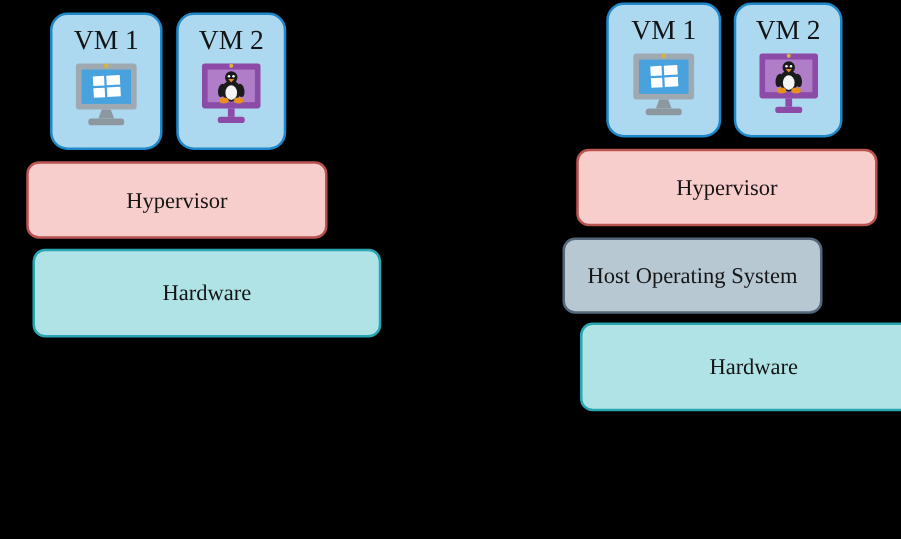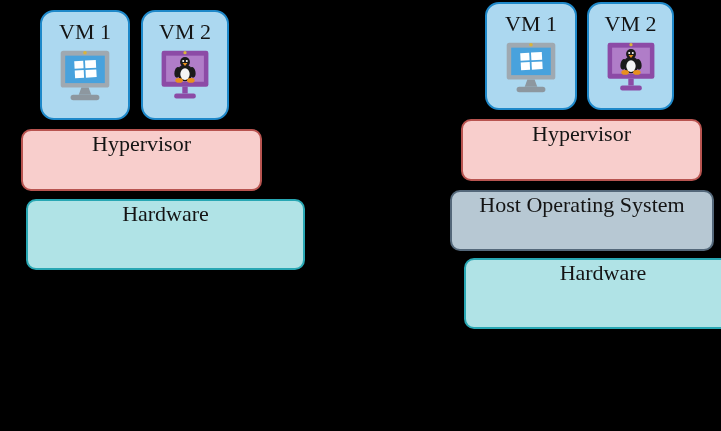--- a/index.html
+++ b/index.html
@@ -27,40 +27,40 @@
     line-height: 26px;
     margin-top: 7px;
     white-space: nowrap;
   }
   .vm-icon { width: 58px; height: 54px; margin-top: 3px; }
 
   .layer {
     border-radius: 10px;
     border: 2px solid;
     display: flex;
-    align-items: flex-start;
+    align-items: center;
     justify-content: center;
-    font-size: 22px;
+    font-size: 18px;
     white-space: nowrap;
   }
   .layer-hypervisor { background: #F8CECC; border-color: #B85450; }
   .layer-hostos     { background: #B7C8D3; border-color: #54687A; }
   .layer-hardware   { background: #B0E3E6; border-color: #28A7B3; margin-left: 24px; }
 
   
   #l-vm1 { left: 40px;  top: 10px;  width: 90px;  height: 110px; }
   #l-vm2 { left: 141px; top: 10px;  width: 88px;  height: 110px; }
   #l-hyp { left: 21px;  top: 129px; width: 241px; height: 62px; }
   #l-hw  { left: 2px;   top: 199px; width: 279px; height: 71px; }
 
   
   #r-vm1 { left: 485px; top: 2px;   width: 92px;  height: 108px; }
   #r-vm2 { left: 587px; top: 2px;   width: 87px;  height: 108px; }
   #r-hyp { left: 461px; top: 119px; width: 241px; height: 62px; }
-  #r-hos { left: 450px; top: 190px; width: 264px; height: 61px; }
+  #r-hos { left: 450px; top: 190px; width: 208px; height: 61px; }
   #r-hw  { left: 440px; top: 258px; width: 278px; height: 71px; }
 
   .defs { position: absolute; width: 0; height: 0; overflow: hidden; }
 </style>
 </head>
 <body>
 
 <svg class="defs" aria-hidden="true">
   <defs>
     <symbol id="win-monitor" viewBox="0 0 64 60">

